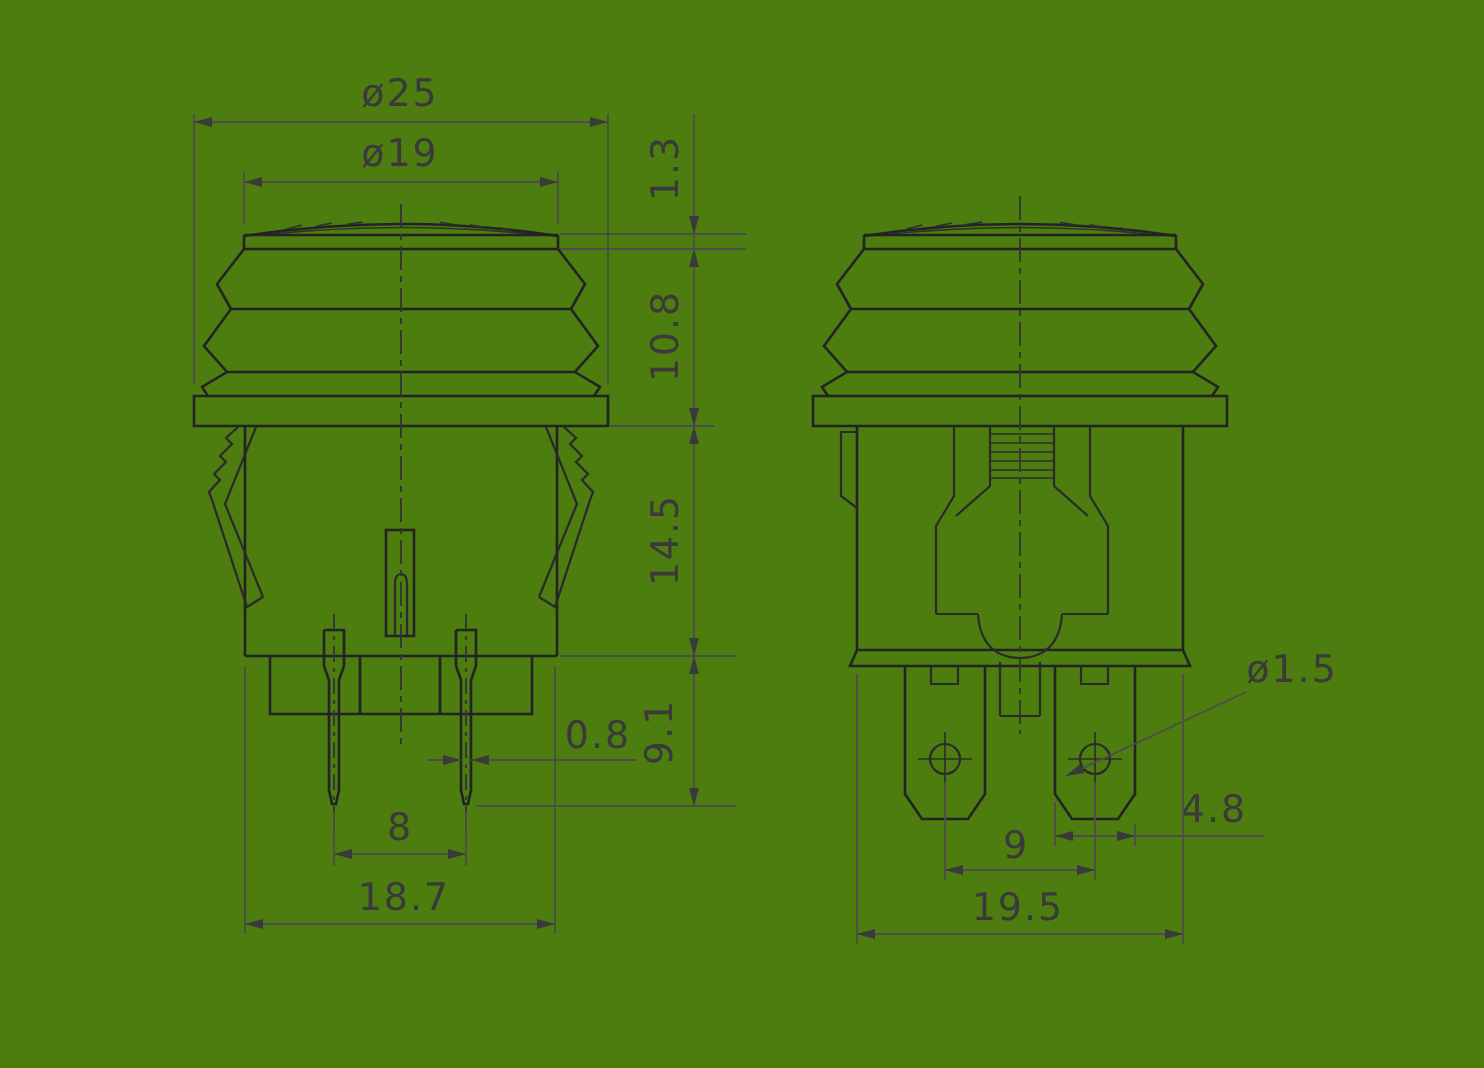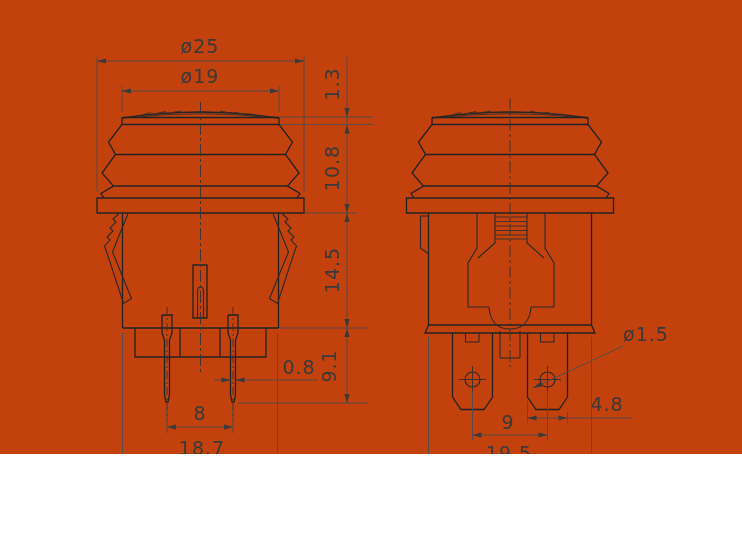--- a/index.html
+++ b/index.html
@@ -1,16 +1,16 @@
 <!DOCTYPE html>
 <html><head>
 <meta charset="utf-8">
 <style>
   html,body{margin:0;padding:0;background:#ffffff;}
-  .stage{position:relative;width:742px;height:454px;background:#c2410c;overflow:hidden;}
+  .stage{position:relative;width:742px;height:534px;background:#4d7c0f;overflow:hidden;}
   svg{display:block;}
   .obj{stroke:#232323;stroke-width:1.3;fill:none;stroke-linejoin:miter;stroke-linecap:butt;}
   .obj2{stroke:#2a2a2a;stroke-width:1.1;fill:none;stroke-linejoin:miter;}
   .thin{stroke:#2e2e2e;stroke-width:0.85;fill:none;}
   .dim{stroke:#4d4d4d;stroke-width:0.9;fill:none;}
   .cl{stroke:#333333;stroke-width:0.9;fill:none;stroke-dasharray:12 3 3 3;}
   .clp{stroke:#333333;stroke-width:0.9;fill:none;stroke-dasharray:8 3 2 3;}
   .ah{fill:#3a3a3a;stroke:none;}
   text{font-family:"DejaVu Sans","Liberation Sans",sans-serif;font-size:19px;letter-spacing:1px;fill:#3a3a3a;}
 </style>

